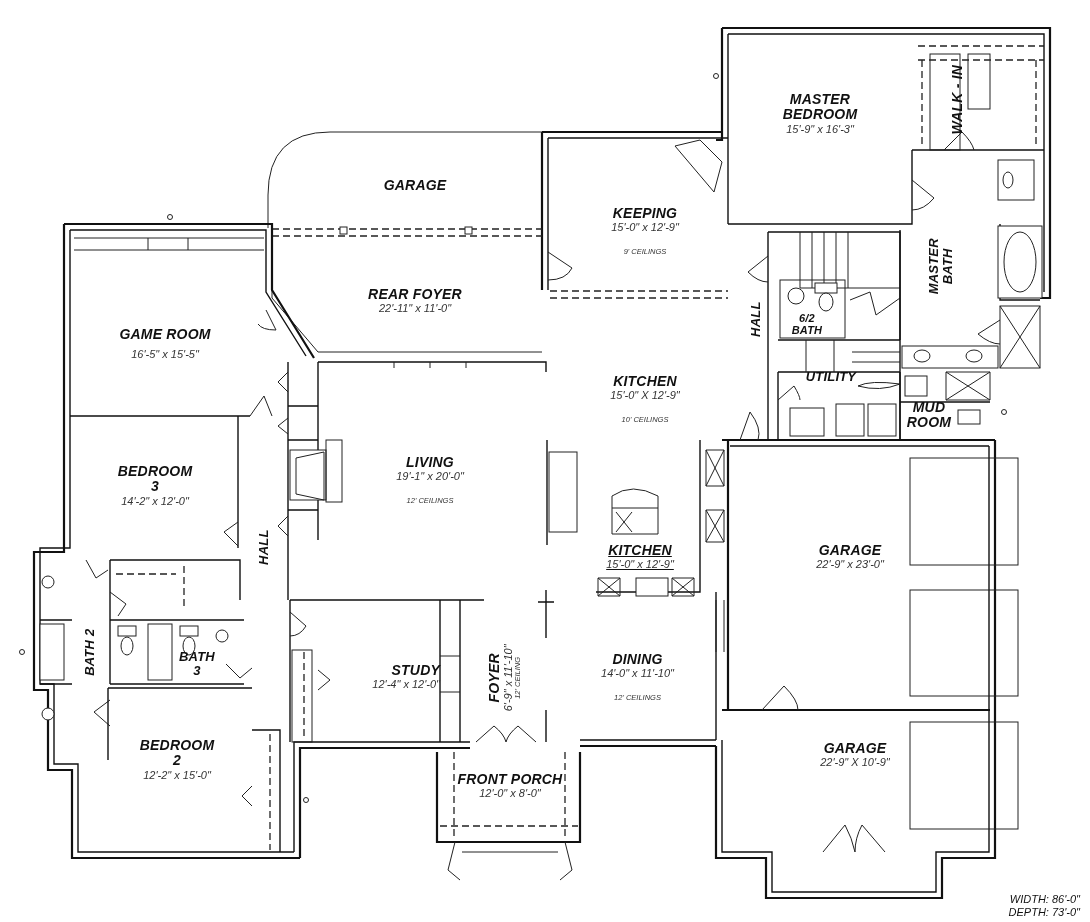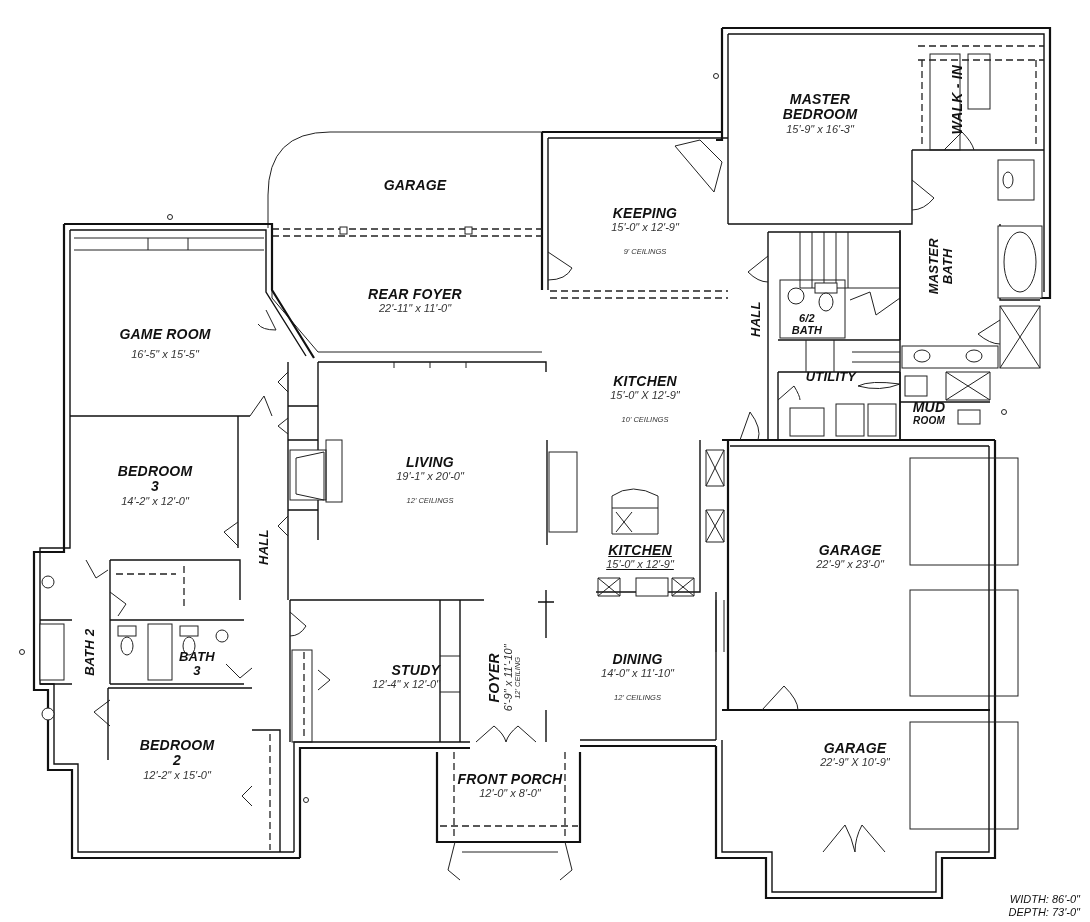--- a/index.html
+++ b/index.html
@@ -230,21 +230,21 @@
   <span class="name" style="font-size:11px">6/2</span>
   <span class="name" style="font-size:11px">BATH</span>
 </div>
 
 <div class="lbl" style="left:796px;top:370px;width:70px;">
   <span class="name" style="font-size:13px">UTILITY</span>
 </div>
 
 <div class="lbl" style="left:906px;top:400px;width:46px;">
   <span class="name" style="font-size:14px">MUD</span>
-  <span class="name" style="font-size:10px">ROOM</span>
+  <span class="name" style="font-size:14px">ROOM</span>
 </div>
 
 <div class="lbl" style="left:580px;top:374px;width:130px;">
   <span class="name">KITCHEN</span>
   <span class="dim">15'-0" X 12'-9"</span>
   <span class="ceil">10' CEILINGS</span>
 </div>
 
 <div class="lbl" style="left:370px;top:455px;width:120px;">
   <span class="name">LIVING</span>

